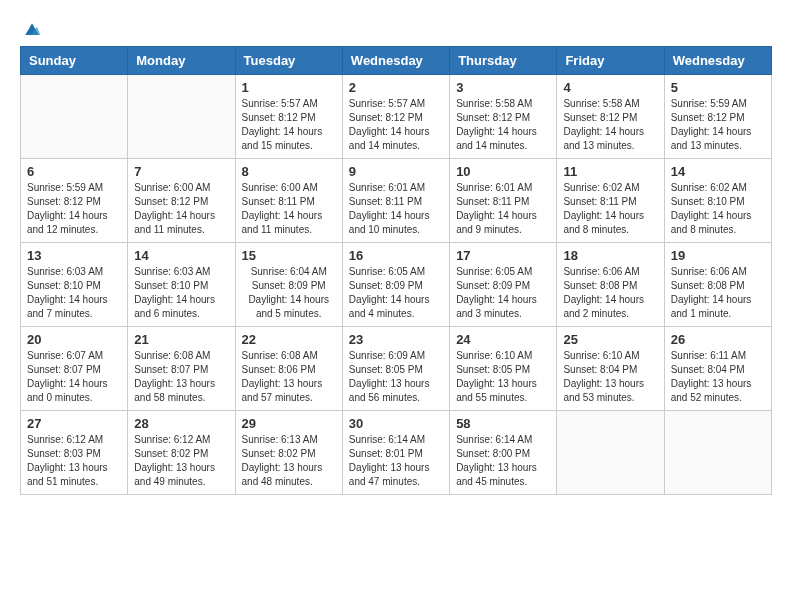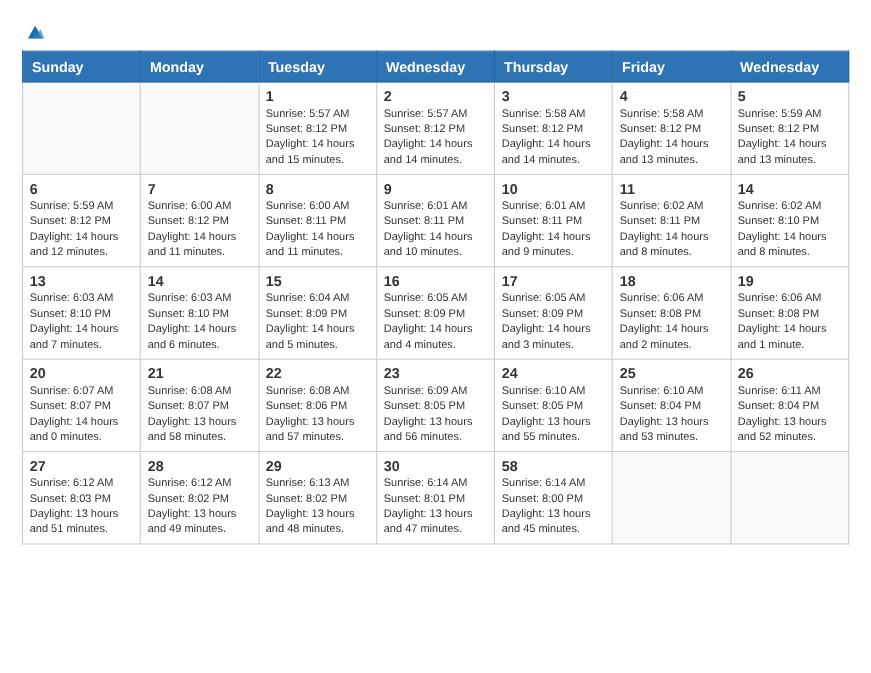--- a/index.html
+++ b/index.html
@@ -208,21 +208,21 @@
 Daylight: 14 hours and 7 minutes.</div>
         </td>
         <td>
           <span class="day-number">14</span>
           <div class="day-info" style="white-space: pre-line;">Sunrise: 6:03 AM
 Sunset: 8:10 PM
 Daylight: 14 hours and 6 minutes.</div>
         </td>
         <td>
           <span class="day-number">15</span>
-          <div class="day-info" style="white-space: pre-line;">Sunrise: 6:04 AM
+          <div class="day-info" style="white-space: pre-line; text-align: center;">Sunrise: 6:04 AM
 Sunset: 8:09 PM
 Daylight: 14 hours and 5 minutes.</div>
         </td>
         <td>
           <span class="day-number">16</span>
           <div class="day-info" style="white-space: pre-line;">Sunrise: 6:05 AM
 Sunset: 8:09 PM
 Daylight: 14 hours and 4 minutes.</div>
         </td>
         <td>

